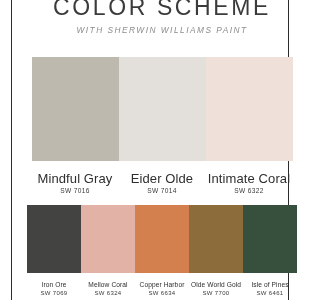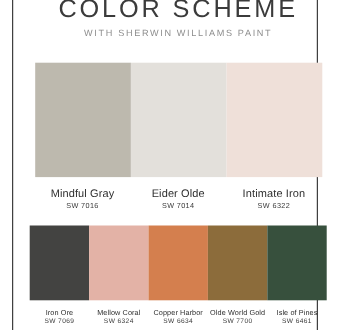--- a/index.html
+++ b/index.html
@@ -58,20 +58,21 @@
     position: absolute;
     left: 0;
     top: 25px;
     width: 276px;
     text-align: center;
     font-size: 8.3px;
     letter-spacing: 1.5px;
     color: #8d8d8d;
     font-weight: 400;
     white-space: nowrap;
+    font-style: italic;
   }
 
   .row {
     position: absolute;
     left: 0;
     width: 276px;
     display: flex;
     justify-content: center;
   }
   .row-top  { top: 57px; }
@@ -94,21 +95,21 @@
 
   .label-block {
     text-align: center;
     line-height: 1.18;
     white-space: nowrap;
   }
   .row-top .label-block { margin-top: 10px; }
   .row-bot .label-block { margin-top: 8px; }
 
   .name {
-    font-size: 10px;
+    font-size: 13px;
     color: #2e2e2e;
     letter-spacing: 0.1px;
   }
   .row-bot .name { font-size: 6.6px; }
 
   .code {
     font-size: 6.6px;
     color: #3a3a3a;
     letter-spacing: 0.35px;
     margin-top: 1px;
@@ -143,21 +144,21 @@
         <div class="chip" style="background: rgb(227, 224, 219);"></div>
         <div class="label-block">
           <div class="name">Eider Olde</div>
           <div class="code">SW 7014</div>
         </div>
       </div>
 
       <div class="swatch-cell">
         <div class="chip" style="background: rgb(239, 224, 217);"></div>
         <div class="label-block">
-          <div class="name">Intimate Iron</div>
+          <div class="name">Intimate Coral</div>
           <div class="code">SW 6322</div>
         </div>
       </div>
 
     </div>
 
     <div class="row row-bot">
 
       <div class="swatch-cell">
         <div class="chip" style="background: rgb(67, 67, 65);"></div>

